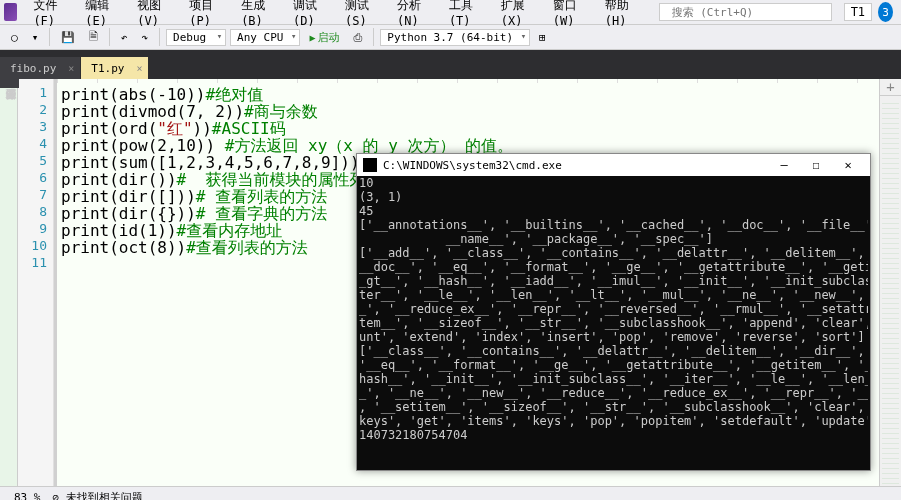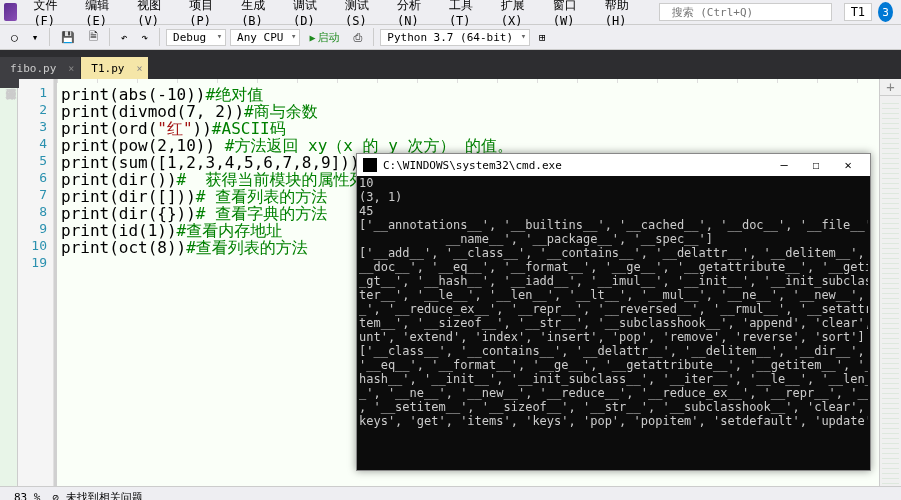--- a/index.html
+++ b/index.html
@@ -103,21 +103,21 @@
       <div class="ln">1</div>
       <div class="ln">2</div>
       <div class="ln">3</div>
       <div class="ln">4</div>
       <div class="ln">5</div>
       <div class="ln">6</div>
       <div class="ln">7</div>
       <div class="ln">8</div>
       <div class="ln">9</div>
       <div class="ln">10</div>
-      <div class="ln">19</div>
+      <div class="ln">11</div>
     </div>
   <div class="code-area" id="code">
       <div class="ruler"></div>
       <div class="code-line"><span class="k-func">print(abs(-10))</span><span class="k-comment">#绝对值</span></div>
       <div class="code-line"><span class="k-func">print(divmod(7, 2))</span><span class="k-comment">#商与余数</span></div>
       <div class="code-line"><span class="k-func">print(ord(</span><span class="k-str">"红"</span><span class="k-func">))</span><span class="k-comment">#ASCII码</span></div>
       <div class="code-line"><span class="k-func">print(pow(2,10)) </span><span class="k-comment">#方法返回 xy（x 的 y 次方） 的值。</span></div>
       <div class="code-line"><span class="k-func">print(sum([1,2,3,4,5,6,7,8,9]))</span><span class="k-comment">#方法对序列进行求和计算</span></div>
       <div class="code-line"><span class="k-func">print(dir())</span><span class="k-comment">#  获得当前模块的属性列表</span></div>
       <div class="code-line"><span class="k-func">print(dir([]))</span><span class="k-comment"># 查看列表的方法</span></div>
@@ -160,14 +160,15 @@
       <div>_', '__reduce_ex__', '__repr__', '__reversed__', '__rmul__', '__setattr__', '__seti</div>
       <div>tem__', '__sizeof__', '__str__', '__subclasshook__', 'append', 'clear', 'copy', 'c</div>
       <div>unt', 'extend', 'index', 'insert', 'pop', 'remove', 'reverse', 'sort']</div>
       <div>['__class__', '__contains__', '__delattr__', '__delitem__', '__dir__', '__doc__',</div>
       <div>'__eq__', '__format__', '__ge__', '__getattribute__', '__getitem__', '__gt__', '_</div>
       <div>hash__', '__init__', '__init_subclass__', '__iter__', '__le__', '__len__', '__lt_</div>
       <div>_', '__ne__', '__new__', '__reduce__', '__reduce_ex__', '__repr__', '__setattr__'</div>
       <div>, '__setitem__', '__sizeof__', '__str__', '__subclasshook__', 'clear', 'copy', 'fro</div>
       <div>keys', 'get', 'items', 'keys', 'pop', 'popitem', 'setdefault', 'update', 'values']</div>
       <div></div>
+      <div>140732180754704</div>
     </div>
 </div>
 
 </body></html>

